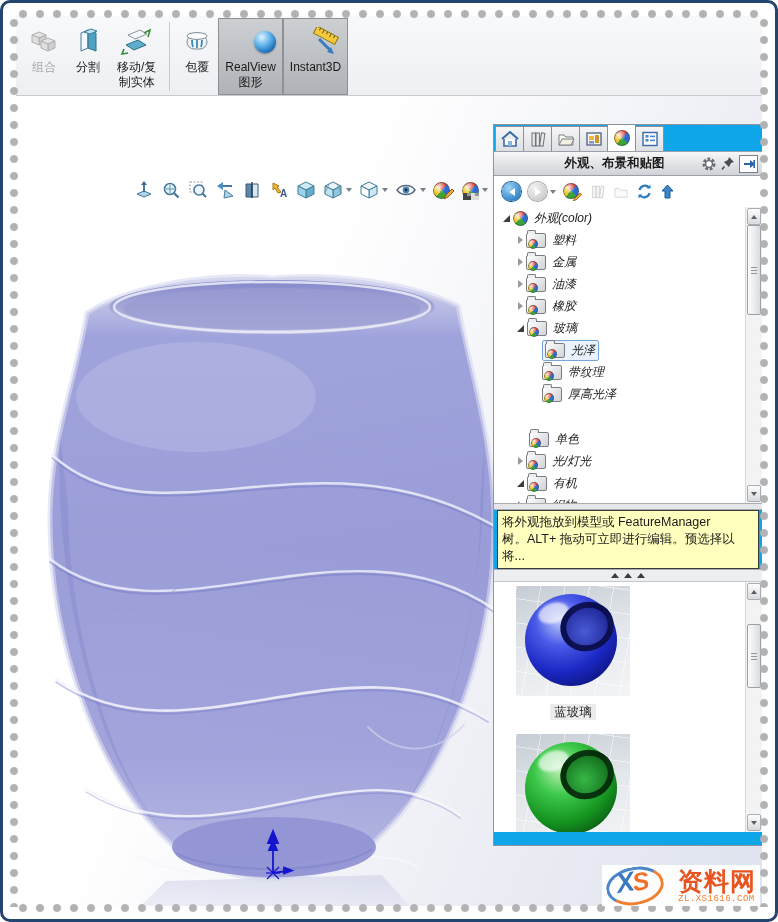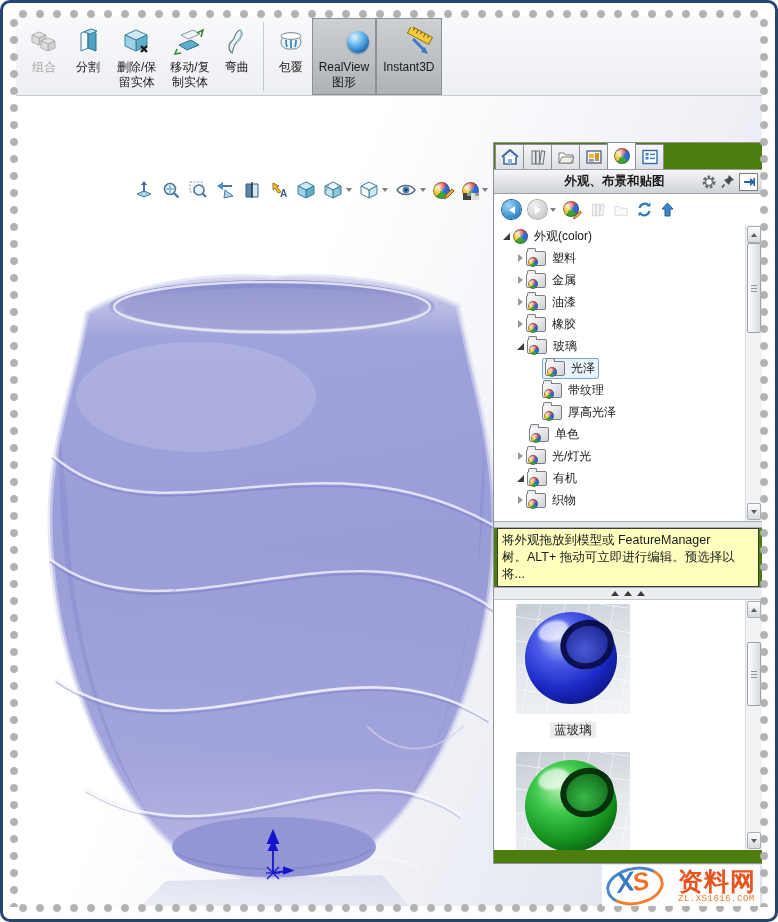--- a/index.html
+++ b/index.html
@@ -30,21 +30,21 @@
   
   .viewbar{position:absolute;top:86px;left:118px;display:flex;align-items:center;gap:7px;z-index:5;}
   .vbtn{display:flex;align-items:center;}
   .dd{width:0;height:0;border-left:3.5px solid transparent;border-right:3.5px solid transparent;border-top:4px solid #7a7e85;margin-left:3px;}
 
   
   .viewport{position:absolute;top:78px;left:0;right:0;bottom:0;background:linear-gradient(112deg,#ffffff 34%,#e9ebf3 78%,#dfe3ef 100%);z-index:1;}
   .vase{position:absolute;left:0;top:163px;width:500px;height:740px;}
 
   
-  .pane{position:absolute;top:126px;right:0;width:268px;height:720px;background:#4d7c0f;border:1px solid #8f949c;border-right:none;z-index:10;}
+  .pane{position:absolute;top:108px;right:0;width:268px;height:720px;background:#0ea5e9;border:1px solid #8f949c;border-right:none;z-index:10;}
   .tabs{display:flex;height:26px;align-items:flex-end;background:transparent;padding-left:1px;}
   .tab{width:27px;height:24px;border:1px solid #8a8f98;border-bottom:none;background:linear-gradient(#f6f6f7,#dddfe3);display:flex;align-items:center;justify-content:center;margin-right:-1px;}
   .tab.active{height:26px;background:#fff;}
   .titlebar{height:23px;background:linear-gradient(#f7f7f8,#cfd2d7);border-top:1px solid #9ba0a8;border-bottom:1px solid #9ba0a8;display:flex;align-items:center;padding:0 4px;}
   .titlebar .ttl{flex:1;text-align:center;font-weight:bold;font-size:12.5px;padding-left:34px;}
   .tbicon{display:flex;align-items:center;margin-left:4px;}
   .collapsebtn{width:17px;height:16px;border:1px solid #7a8088;background:#fdfdfd;display:flex;align-items:center;justify-content:center;margin-left:4px;}
   .navbar{height:31px;display:flex;align-items:center;gap:7px;padding:0 8px;background:#fff;}
   .cirbtn{width:19px;height:19px;border-radius:50%;display:flex;align-items:center;justify-content:center;}
   .cirbtn.back{background:radial-gradient(circle at 35% 30%,#9fd4f4,#3388cc 70%,#1d64a2);box-shadow:0 0 0 1px #1d5c96;}
@@ -55,21 +55,21 @@
   .tree{position:relative;height:296px;background:#fff;overflow:hidden;}
   .trow{height:22px;display:flex;align-items:center;}
   .trow .exp{width:10px;margin-right:3px;flex:none;display:inline-block;}
   .exp.closed{width:0;height:0;border-top:4px solid transparent;border-bottom:4px solid transparent;border-left:5px solid #9a9a9a;margin-left:2px;}
   .exp.open{width:0;height:0;border-bottom:7px solid #3c3c3c;border-left:7px solid transparent;margin-left:1px;}
   .lvl0{padding-left:8px;} .lvl1{padding-left:22px;} .lvl2{padding-left:48px;}
   .fold{position:relative;width:18px;height:13px;background:linear-gradient(135deg,#fefefe,#cfd2d6);border:1px solid #7a7e84;border-radius:2px 2px 2px 2px;flex:none;margin-right:6px;}
   .fold::before{content:'';position:absolute;top:-4px;left:0;width:7px;height:3px;background:#eceef0;border:1px solid #7a7e84;border-bottom:none;border-radius:2px 2px 0 0;}
   .fball{position:absolute;left:1px;bottom:-2px;width:10px;height:10px;}
   .selbox{display:flex;align-items:center;border:1px solid #74a6d8;background:#eaf3fc;padding:1px 3px 1px 2px;border-radius:2px;}
-  .tl{white-space:nowrap;}
+  .tl{white-space:nowrap;font-style:italic;}
 
   
   .sbar{position:absolute;right:0;top:0;bottom:0;width:16px;background:#f2f3f5;border-left:1px solid #d9dbde;}
   .sbar .sarr{position:absolute;left:1px;right:1px;height:15px;background:linear-gradient(#fdfdfd,#d8dadd);border:1px solid #a8adb4;border-radius:2px;display:flex;align-items:center;justify-content:center;}
   .sarr.up{top:1px;} .sarr.down{bottom:1px;}
   .caret-up{width:0;height:0;border-left:3.5px solid transparent;border-right:3.5px solid transparent;border-bottom:4.5px solid #5a5f66;}
   .caret-down{width:0;height:0;border-left:3.5px solid transparent;border-right:3.5px solid transparent;border-top:4.5px solid #5a5f66;}
   .sthumb{position:absolute;left:1px;right:1px;background:linear-gradient(90deg,#fdfdfd,#d9dcdf);border:1px solid #9aa0a8;border-radius:2px;}
   .sthumb::after{content:'';position:absolute;left:3px;right:3px;top:50%;height:7px;margin-top:-3px;background:repeating-linear-gradient(#8f959c 0 1px,transparent 1px 3px);}
 
@@ -129,47 +129,28 @@
       <span class="ricon">
         <svg class="ic" width="30" height="30" viewBox="0 0 30 30">
               <path d="M8 6 15 3v18l-7 3z" fill="#f2f8fb" stroke="#3f7e99"></path>
               <path d="M15 3l8 3v18l-8-3z" fill="#4ea3c4" stroke="#2f6e89"></path>
               <path d="M11 5 18 2l6 2-7 3z" fill="#bfe3ef" stroke="#3f7e99"></path>
             </svg>
       </span><span>分割</span>
     </div>
     <div class="rbtn">
       <span class="ricon">
-        <svg class="ic" width="30" height="30" viewBox="0 0 30 30">
-              <path d="M14 3 25 8 14 13 3 8Z" fill="#cdeaf6" stroke="#3f7e99"></path>
-              <path d="M25 8v11l-11 5V13z" fill="#5fadcc" stroke="#3f7e99"></path>
-              <path d="M3 8v11l11 5V13z" fill="#9bd2e6" stroke="#3f7e99"></path>
-              <path d="M19 19l6 6M25 19l-6 6" stroke="#1a1a1a" stroke-width="2.4"></path>
-            </svg>
-      </span><span>删除/保
-留实体</span>
-    </div>
-    <div class="rbtn">
-      <span class="ricon">
         <svg class="ic" width="34" height="30" viewBox="0 0 34 30">
               <path d="M8 8 20 3l7 4-12 5z" fill="#f4f7f9" stroke="#8a9aa4"></path>
               <path d="M6 18 18 13l8 5-12 5z" fill="#5fadcc" stroke="#2f6e89"></path>
               <path d="M24 6l6-3-2 7" fill="none" stroke="#3a8a3a" stroke-width="1.6"></path>
               <path d="M4 22l-2 5 6-1" fill="none" stroke="#3a8a3a" stroke-width="1.6"></path>
             </svg>
       </span><span>移动/复
 制实体</span>
-    </div>
-    <div class="rbtn">
-      <span class="ricon">
-        <svg class="ic" width="26" height="30" viewBox="0 0 26 30">
-              <path d="M16 3c-6 2-4 8-8 11s-4 9 0 12c2-5 1-8 5-11s7-9 3-12z" fill="#e8f2f7" stroke="#6a7e8a" stroke-width="1.2"></path>
-              <path d="M16 3c3 3 1 8-3 12" fill="none" stroke="#9bbccb" stroke-width="2"></path>
-            </svg>
-      </span><span>弯曲</span>
     </div>
     <div class="rsep"></div>
     <div class="rbtn">
       <span class="ricon">
         <svg class="ic" width="28" height="28" viewBox="0 0 28 28">
               <rect x="4" y="7" width="20" height="14" rx="7" fill="#f0f3f5" stroke="#7a8a94"></rect>
               <ellipse cx="14" cy="8" rx="10" ry="3.4" fill="#fafcfd" stroke="#7a8a94"></ellipse>
               <path d="M9 12c0 3 0 5 1 7M14 12v8M19 12c0 3 0 5-1 7" stroke="#3a8ab8" stroke-width="1.8" fill="none"></path>
             </svg>
       </span><span>包覆</span>
@@ -526,21 +507,21 @@
               <span class="fball ball"></span>
             </span>
         <span class="tl">带纹理</span>
       </div>
       <div class="trow lvl2">
         <span class="fold">
               <span class="fball ball"></span>
             </span>
         <span class="tl">厚高光泽</span>
       </div>
-      <div class="trow lvl1" style="padding-left:35px;">
+      <div class="trow lvl1" style="padding-left:35px;margin-top:23px;">
         <span class="fold">
               <span class="fball ball"></span>
             </span>
         <span class="tl">单色</span>
       </div>
       <div class="trow lvl1">
         <span class="exp closed"></span>
         <span class="fold">
               <span class="fball ball"></span>
             </span>

